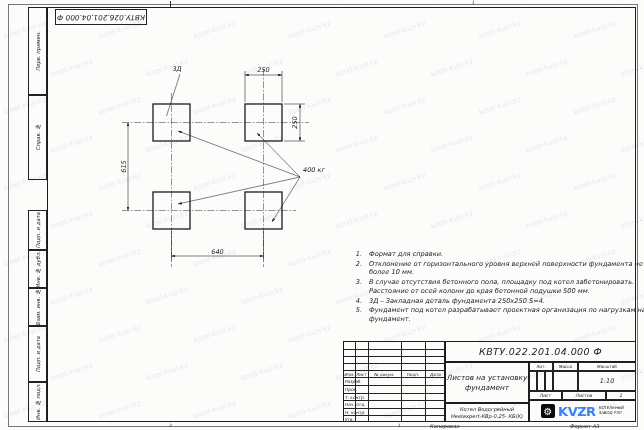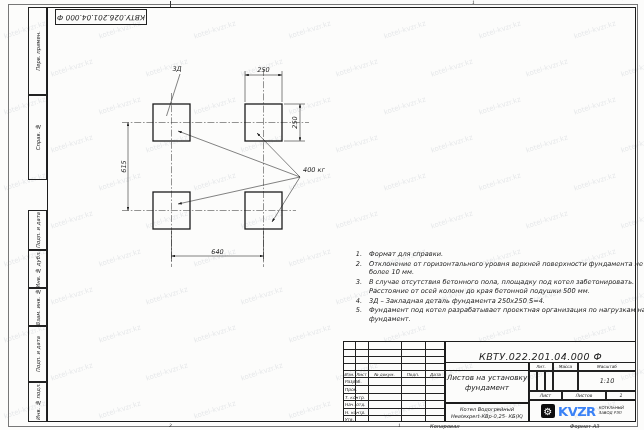--- a/index.html
+++ b/index.html
@@ -258,21 +258,21 @@
     <div class="rl hdr" style="top:28px;left:57px;width:24px;justify-content:center;padding:0;">Подп.</div>
     <div class="rl hdr" style="top:28px;left:81px;width:21px;justify-content:center;padding:0;">Дата</div>
     <div class="rl" style="top:35px;">Разраб.</div>
     <div class="rl" style="top:43px;">Пров.</div>
     <div class="rl" style="top:51px;">Т. контр.</div>
     <div class="rl" style="top:58px;">Нач. отд.</div>
     <div class="rl" style="top:66px;">Н. контр.</div>
     <div class="rl" style="top:73px;">Утв.</div>
   </div>
 
-  <div class="cell blk" style="left:445px;top:341px;width:191px;height:30px;font-size:9.5px;letter-spacing:.4px;">КВТУ.022.201.04.000 Ф</div>
+  <div class="cell blk" style="left:445px;top:341px;width:191px;height:21px;font-size:9.5px;letter-spacing:.4px;">КВТУ.022.201.04.000 Ф</div>
 
   <div class="cell blk" style="left:445px;top:362px;width:84px;height:41px;flex-direction:column;font-size:7.3px;line-height:1.25;">
     <span>Листов на установку</span>
     <span>фундамент</span>
   </div>
 
   <div class="cell blk" style="left:445px;top:403px;width:84px;height:19px;flex-direction:column;font-size:5.1px;line-height:1.3;">
     <span>Котел Водогрейный</span>
     <span>Heatexpert-КВр-0,25- КБ(К)</span>
   </div>

